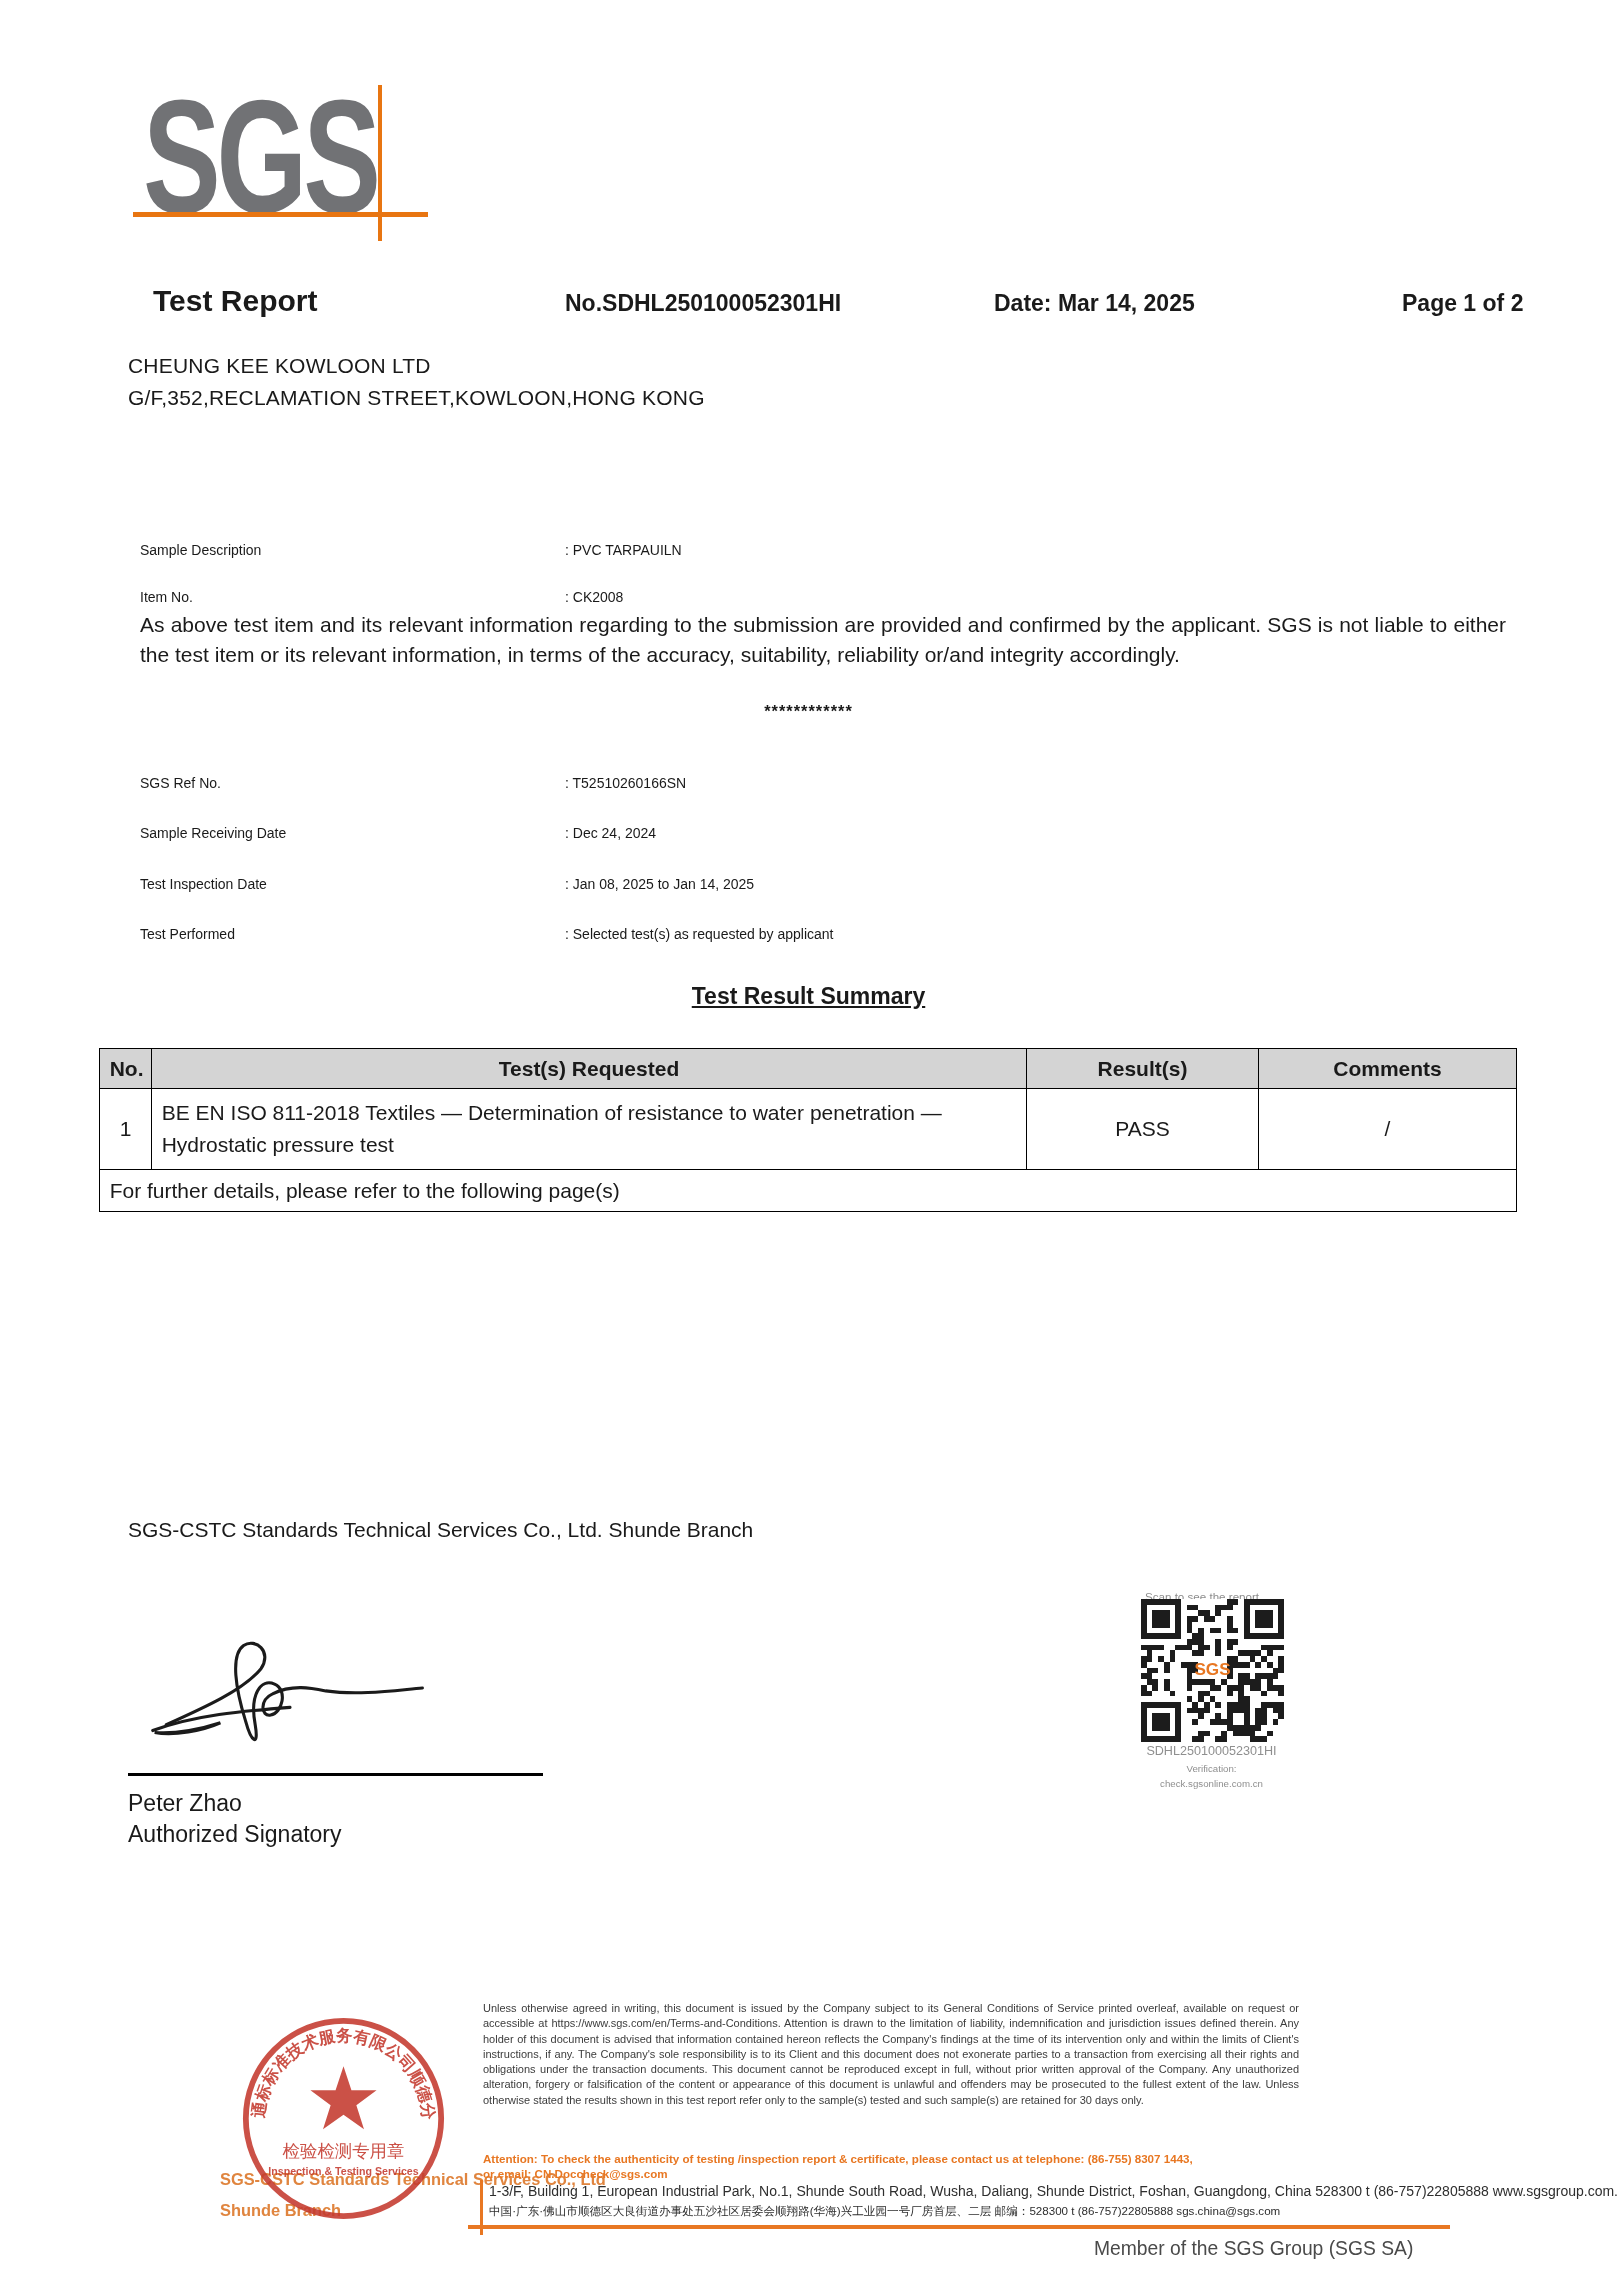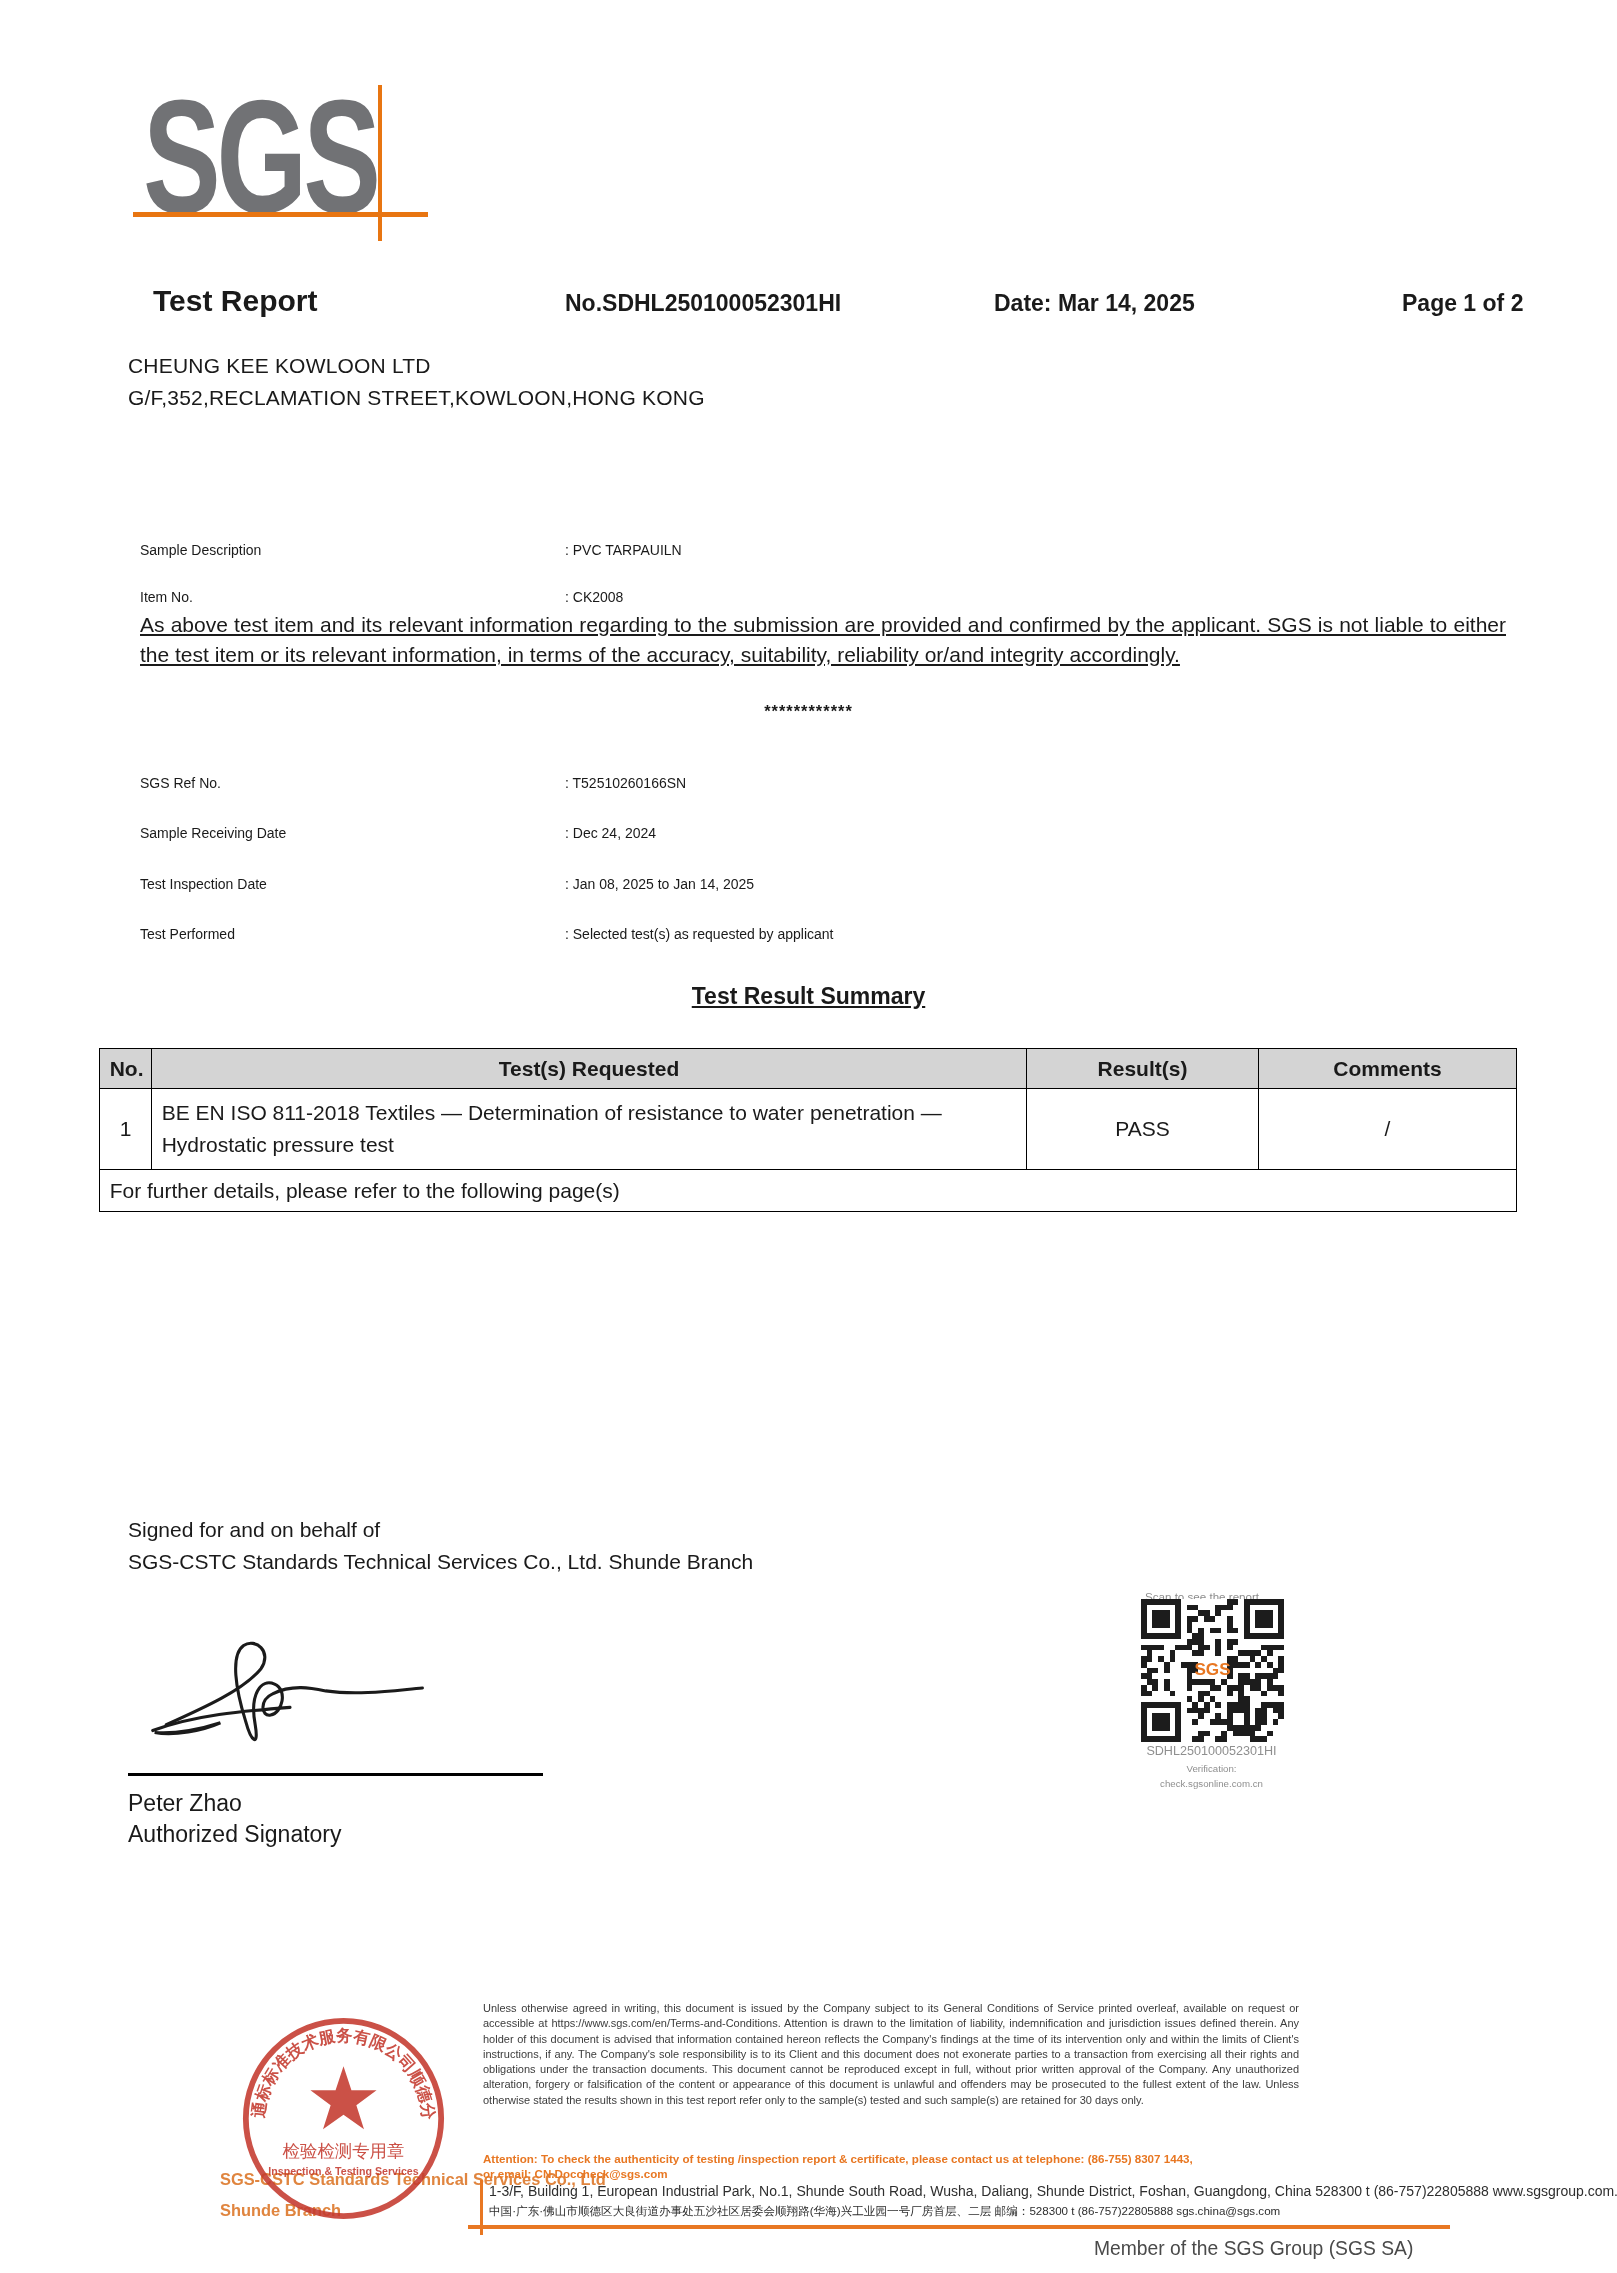--- a/index.html
+++ b/index.html
@@ -76,21 +76,21 @@
   <div>G/F,352,RECLAMATION STREET,KOWLOON,HONG KONG</div>
 </div>
 
 <div class="abs frow" style="left:140px;top:518px;">
   <span class="flabel">Sample Description</span><span class="fvalue">PVC TARPAUILN</span>
 </div>
 <div class="abs frow" style="left:140px;top:565px;">
   <span class="flabel">Item No.</span><span class="fvalue">CK2008</span>
 </div>
 
-<div class="abs para" style="left:140px;top:610px;width:1366px;text-decoration:underline;">As above test item and its relevant information regarding to the submission are provided and confirmed by the applicant. SGS is not liable to either the test item or its relevant information, in terms of the accuracy, suitability, reliability or/and integrity accordingly.</div>
+<div class="abs para" style="left:140px;top:610px;width:1366px;">As above test item and its relevant information regarding to the submission are provided and confirmed by the applicant. SGS is not liable to either the test item or its relevant information, in terms of the accuracy, suitability, reliability or/and integrity accordingly.</div>
 
 <div class="abs stars" style="left:0;top:702px;width:1617px;text-align:center;">************</div>
 
 <div class="abs frow" style="left:140px;top:751px;">
   <span class="flabel">SGS Ref No.</span><span class="fvalue">T52510260166SN</span>
 </div>
 <div class="abs frow" style="left:140px;top:801px;">
   <span class="flabel">Sample Receiving Date</span><span class="fvalue">Dec 24, 2024</span>
 </div>
 <div class="abs frow" style="left:140px;top:852px;">
@@ -122,21 +122,20 @@
     <td class="c">PASS</td>
     <td class="c">/</td>
   </tr>
   <tr class="footrow">
     <td colspan="4">For further details, please refer to the following page(s)</td>
   </tr>
 </tbody>
   </table>
 
 <div class="abs signed" style="left:128px;top:1514px;">
-  <div>Signed for and on behalf of</div>
   <div>SGS-CSTC Standards Technical Services Co., Ltd. Shunde Branch</div>
 </div>
 
 <svg class="abs" style="left:145px;top:1630px;" width="319" height="145" viewBox="0 0 330 150">
   <g fill="none" stroke="#1b1b1b" stroke-width="3.2" stroke-linecap="round">
     <path d="M22,98 C62,80 102,62 120,40 C132,22 114,8 102,16 C88,26 94,62 104,94 C110,116 118,122 114,98 C108,66 120,50 134,56 C148,62 142,86 130,88 C120,90 118,72 132,66 C152,56 172,60 187,63 C222,68 262,62 287,60"></path>
     <path d="M8,104 C52,88 100,84 150,80"></path>
     <path d="M10,106 C30,110 60,104 78,96 C60,102 32,108 10,106 Z" fill="none"></path>
   </g>
 </svg>

